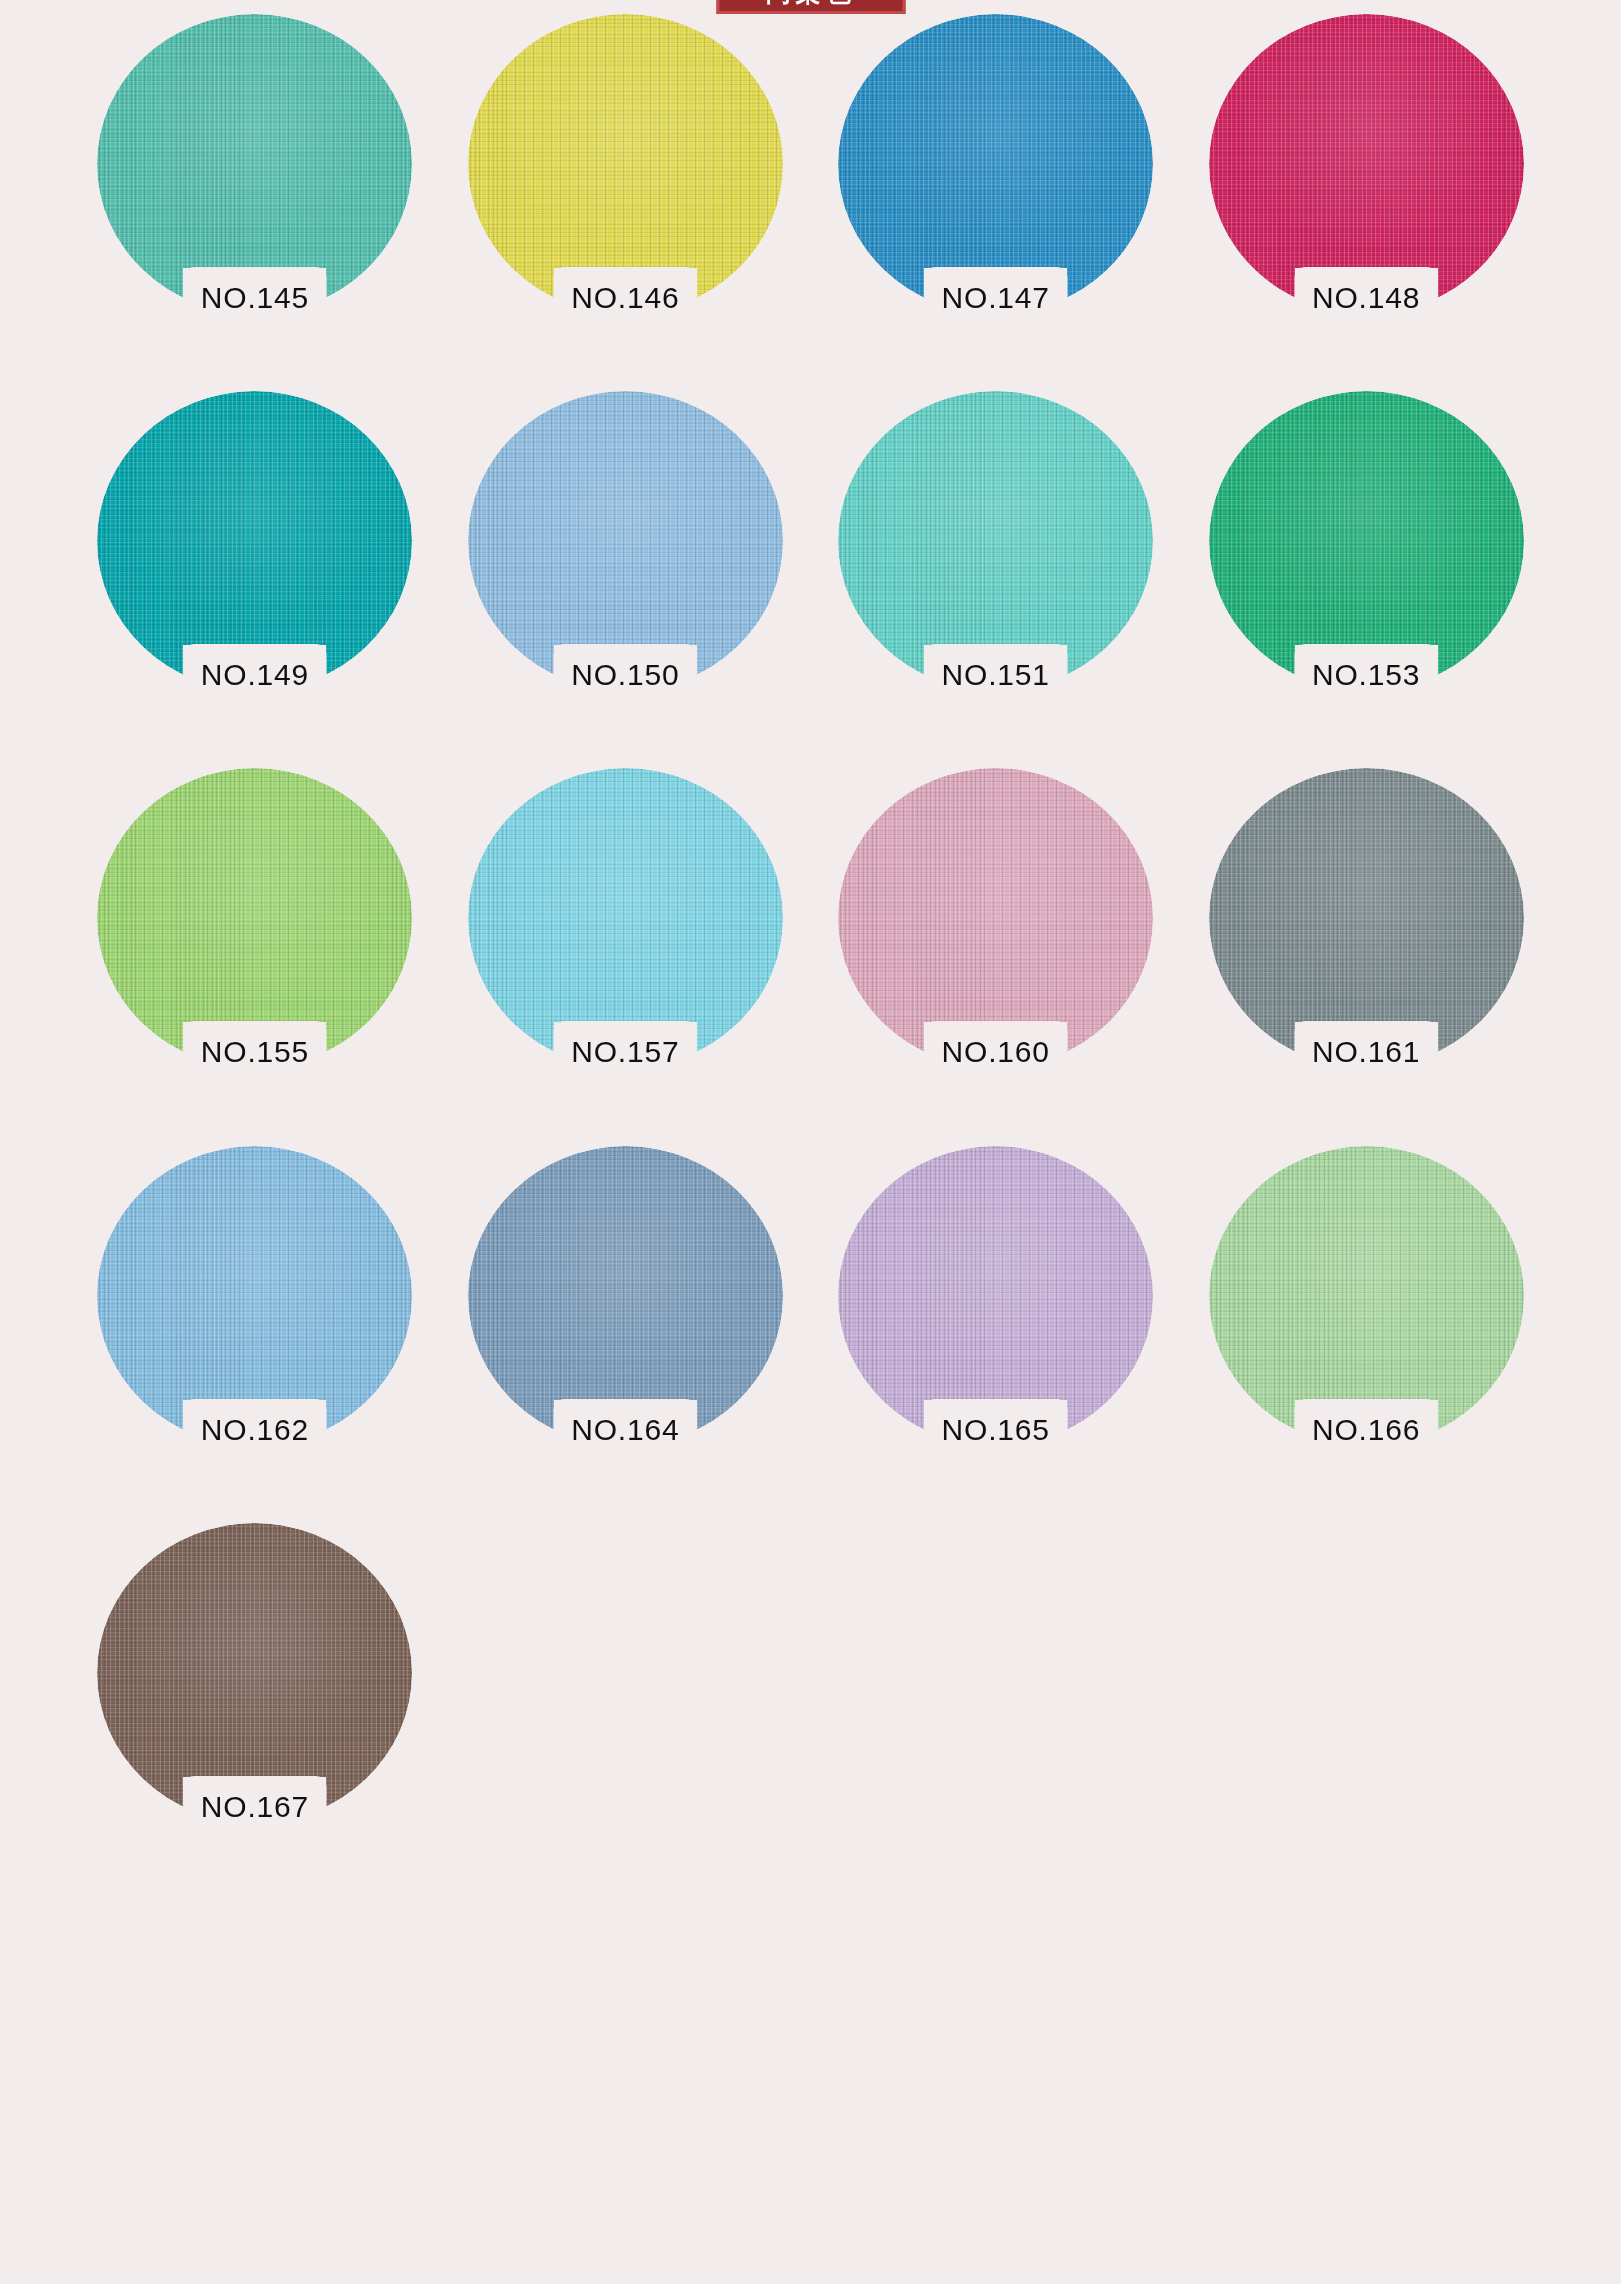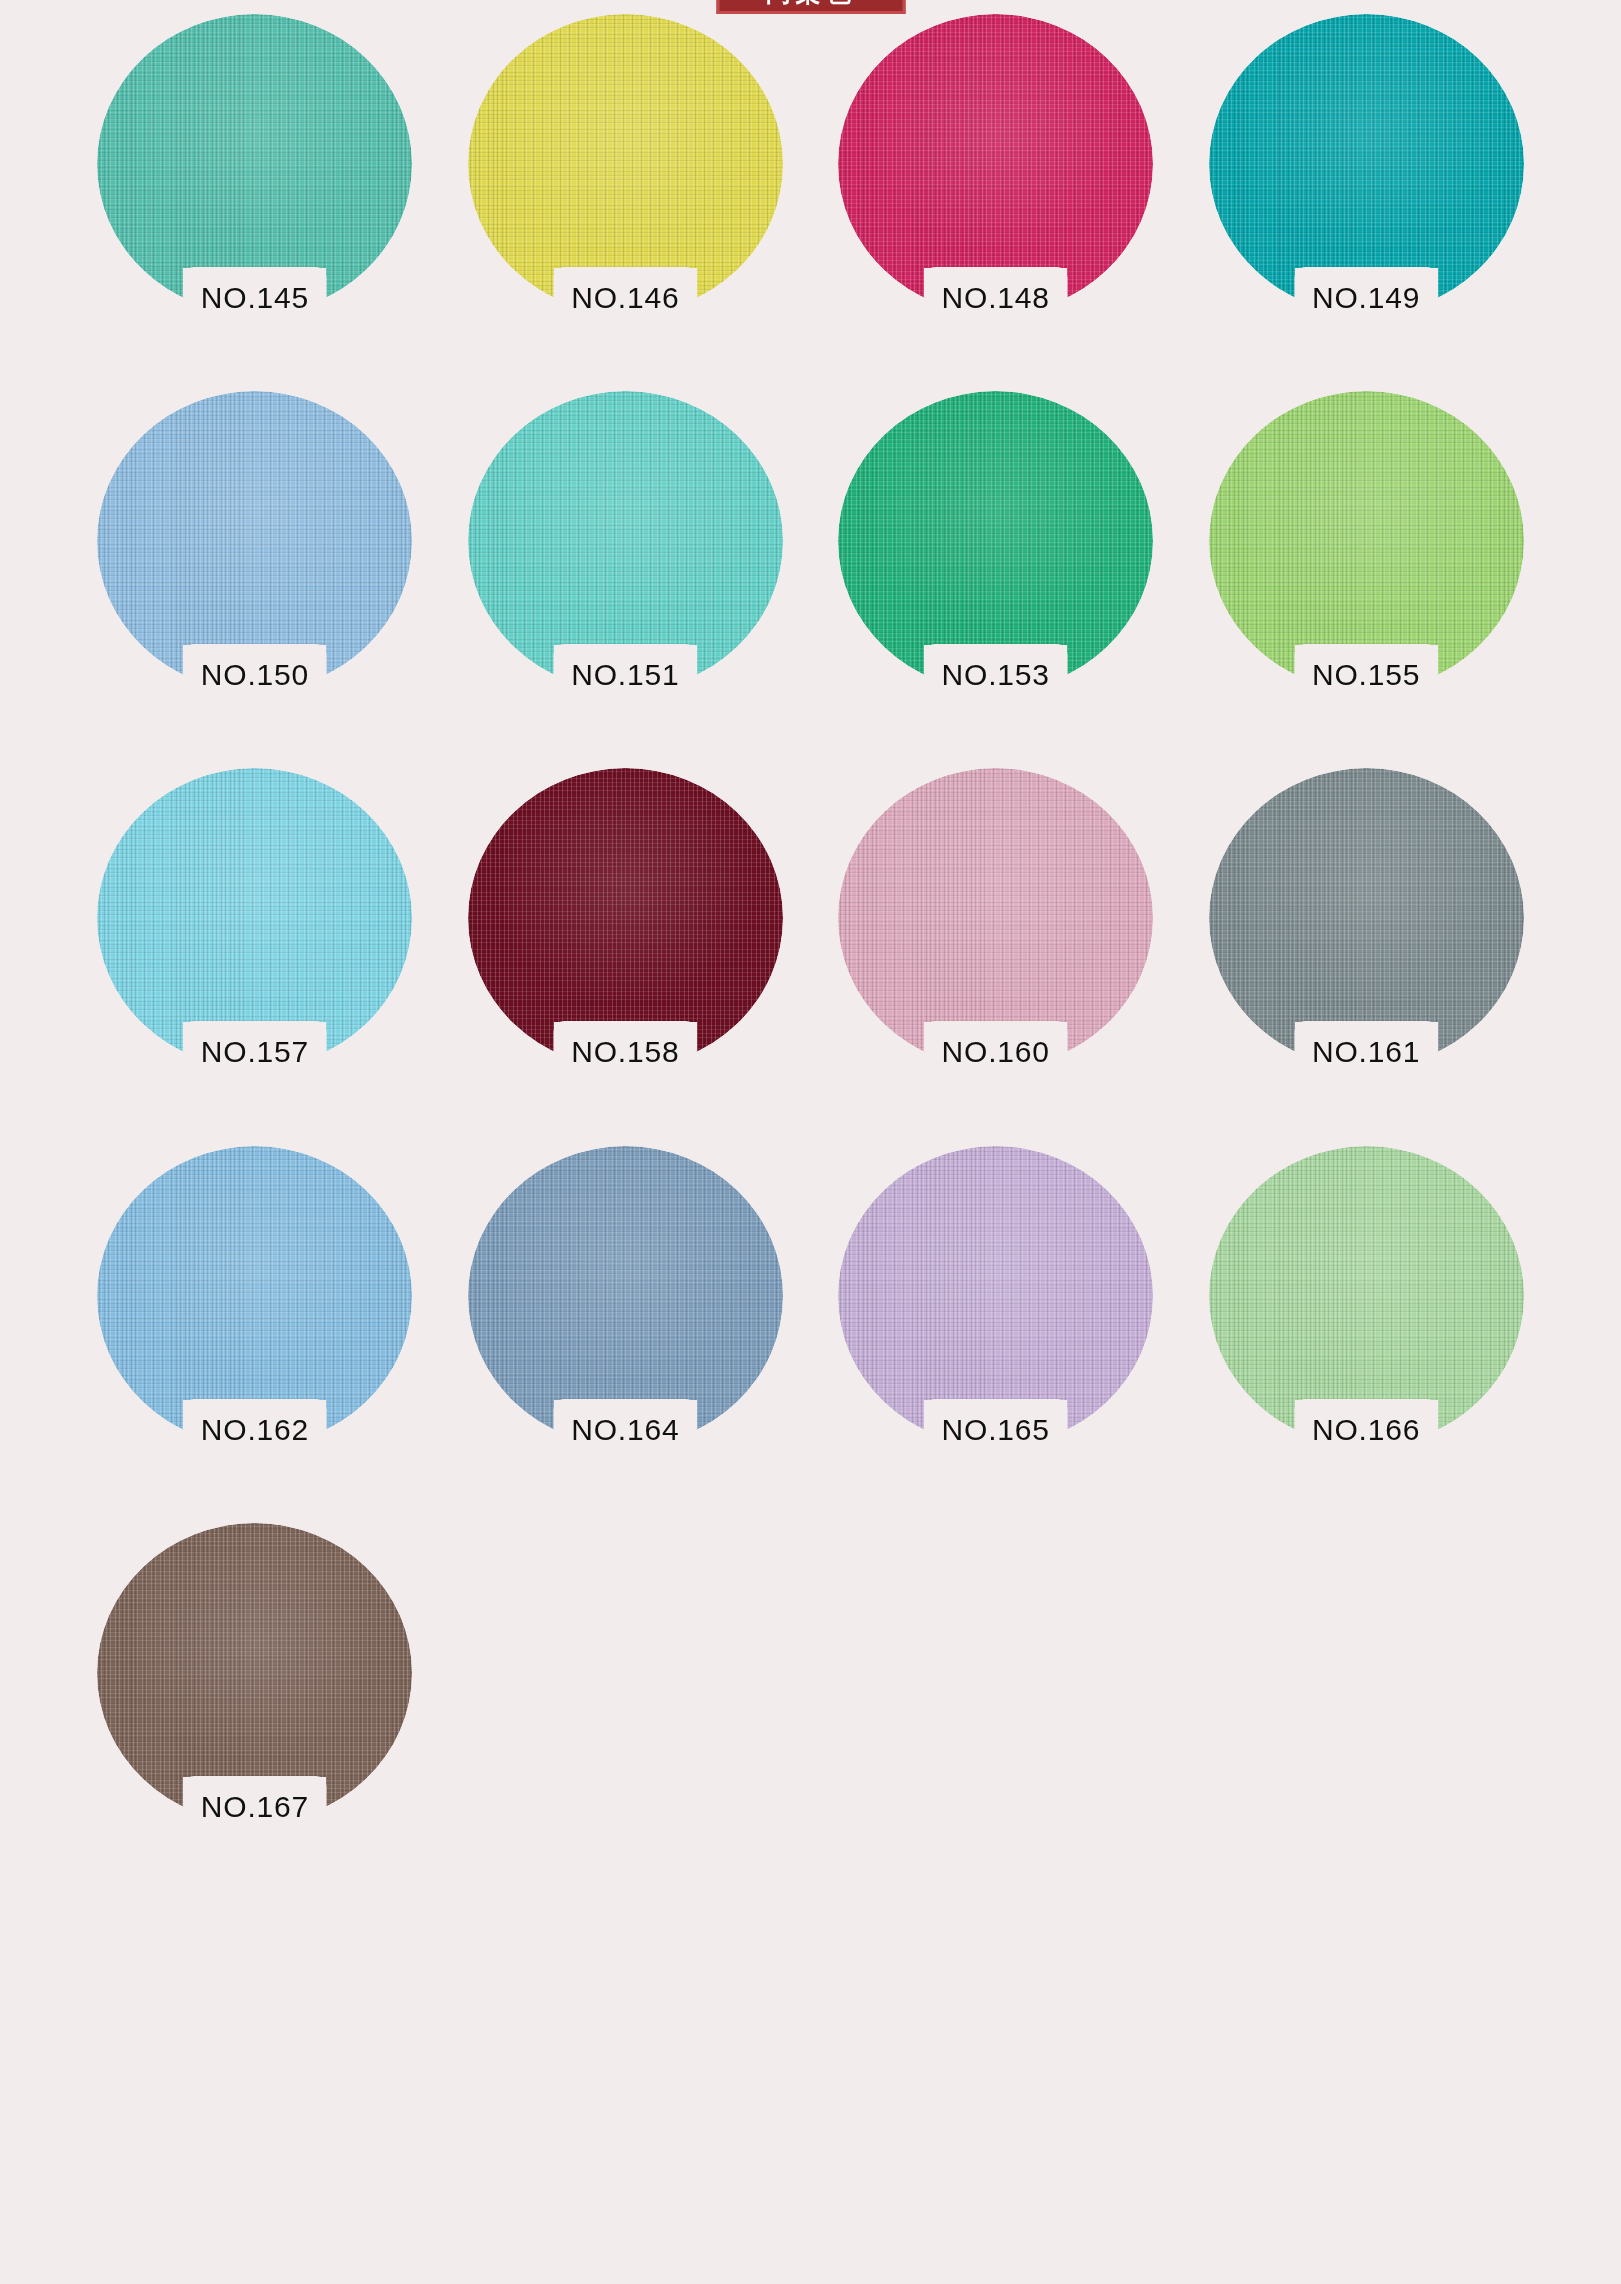--- a/index.html
+++ b/index.html
@@ -152,20 +152,30 @@
         <div class="chip" style="background: rgb(223, 216, 79);">
           <div class="tex"></div>
           <div class="shade"></div>
         </div>
         <div class="notch" style="background: rgb(242, 236, 236);"></div>
       </div>
       <div class="chip-label">NO.146</div>
     </div>
     <div class="swatch-cell">
       <div class="chip-wrap">
+        <div class="chip" style="background: rgb(43, 142, 196);">
+          <div class="tex"></div>
+          <div class="shade"></div>
+        </div>
+        <div class="notch" style="background: rgb(242, 236, 236);"></div>
+      </div>
+      <div class="chip-label">NO.147</div>
+    </div>
+    <div class="swatch-cell">
+      <div class="chip-wrap">
         <div class="chip" style="background: rgb(207, 37, 96);">
           <div class="tex"></div>
           <div class="shade"></div>
         </div>
         <div class="notch" style="background: rgb(242, 236, 236);"></div>
       </div>
       <div class="chip-label">NO.148</div>
     </div>
     <div class="swatch-cell">
       <div class="chip-wrap">
@@ -222,30 +232,20 @@
         <div class="chip" style="background: rgb(126, 211, 227);">
           <div class="tex"></div>
           <div class="shade"></div>
         </div>
         <div class="notch" style="background: rgb(242, 236, 236);"></div>
       </div>
       <div class="chip-label">NO.157</div>
     </div>
     <div class="swatch-cell">
       <div class="chip-wrap">
-        <div class="chip" style="background: rgb(109, 15, 35);">
-          <div class="tex"></div>
-          <div class="shade"></div>
-        </div>
-        <div class="notch" style="background: rgb(242, 236, 236);"></div>
-      </div>
-      <div class="chip-label">NO.158</div>
-    </div>
-    <div class="swatch-cell">
-      <div class="chip-wrap">
         <div class="chip" style="background: rgb(219, 168, 188);">
           <div class="tex"></div>
           <div class="shade"></div>
         </div>
         <div class="notch" style="background: rgb(242, 236, 236);"></div>
       </div>
       <div class="chip-label">NO.160</div>
     </div>
     <div class="swatch-cell">
       <div class="chip-wrap">

